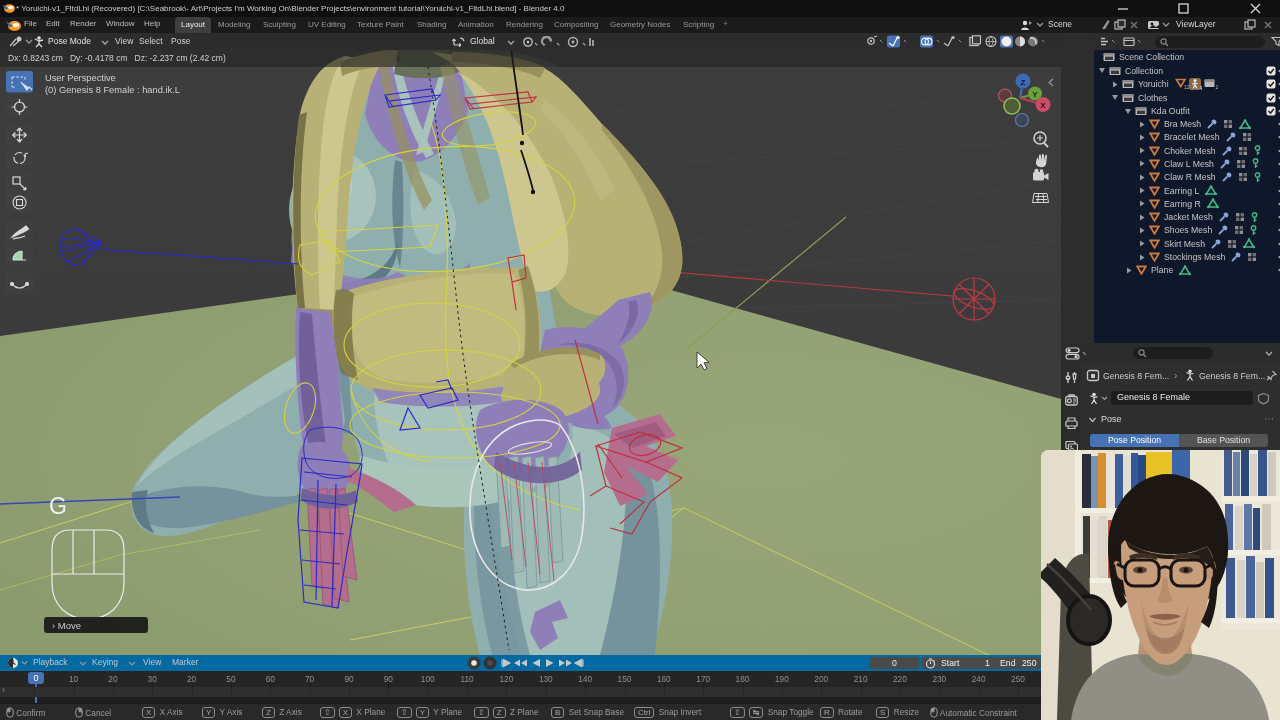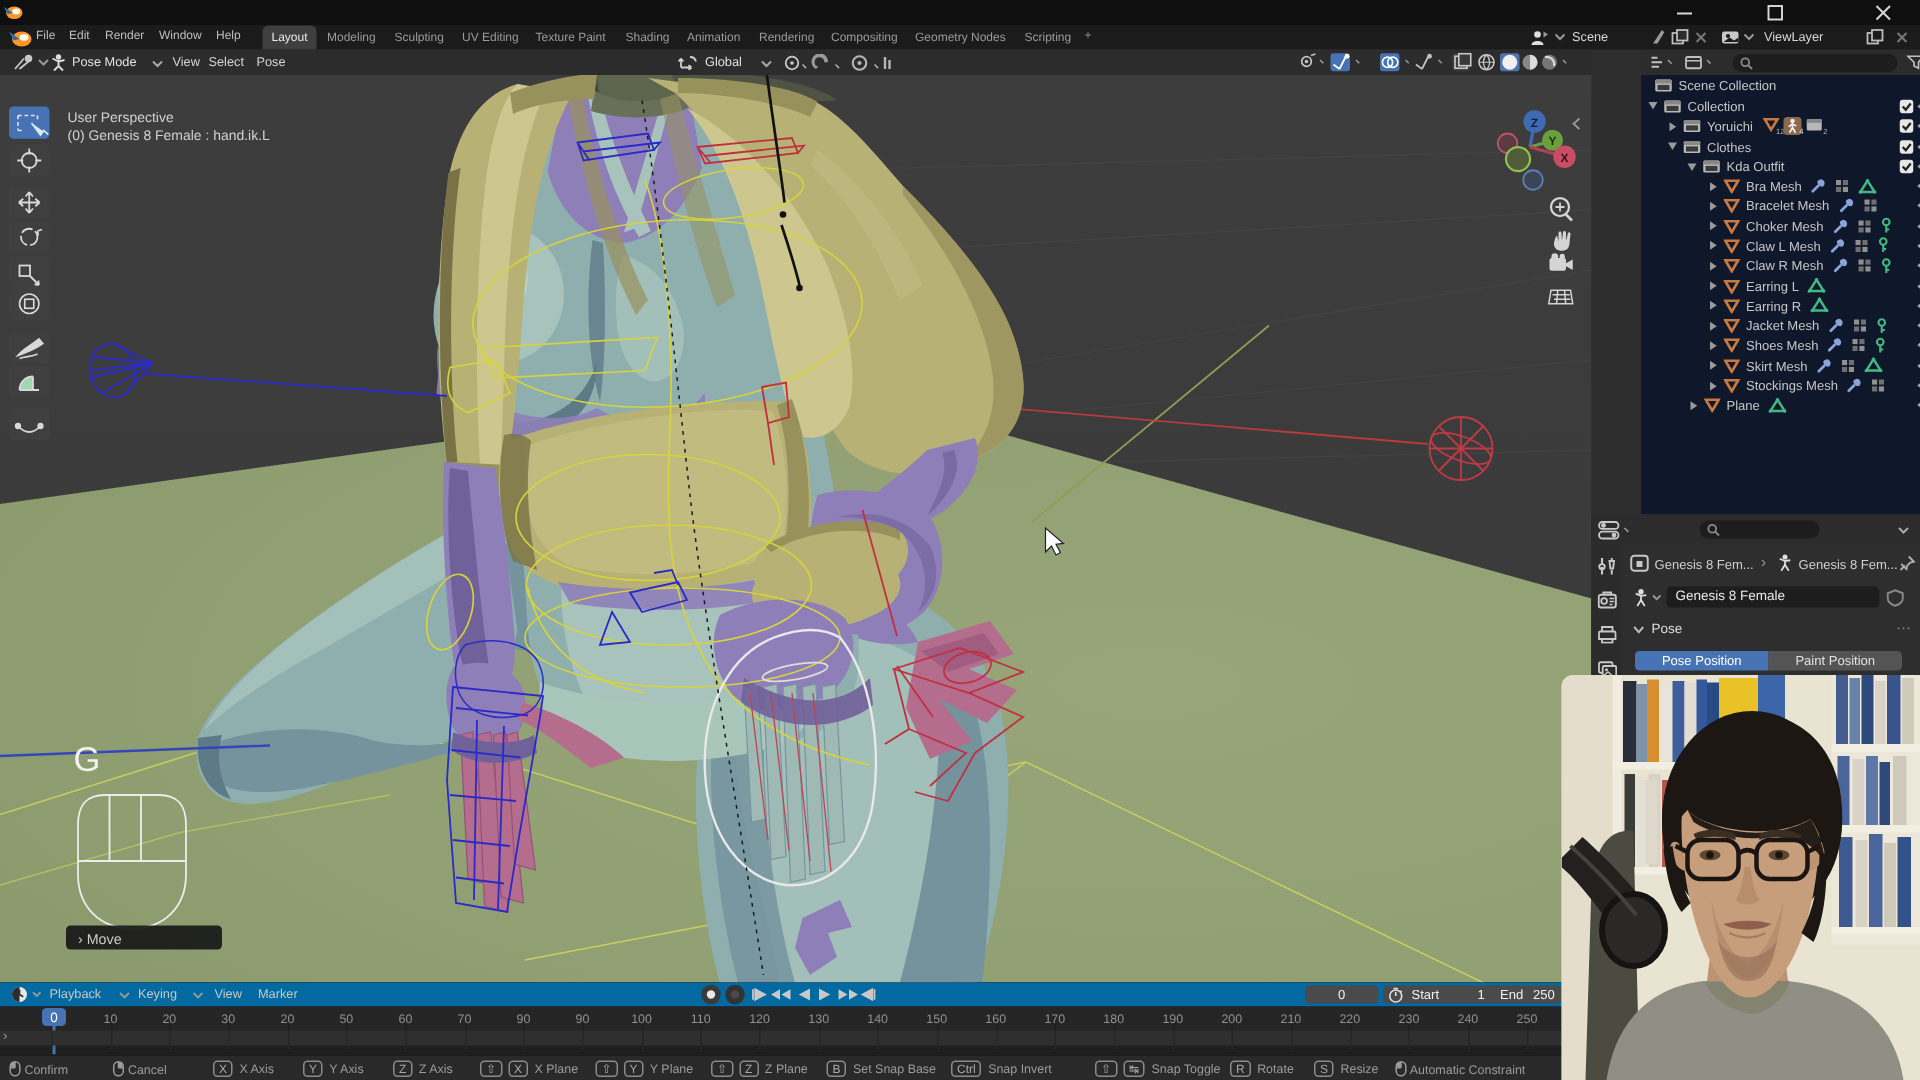--- a/index.html
+++ b/index.html
@@ -265,20 +265,21 @@
 <text x="49" y="514" font-size="23" fill="#f2f2f2" font-family="Liberation Sans">G</text>
 <g fill="none" stroke="#ececec" stroke-width="1.2">
 <path d="M52 583 L52 550 C52 536 58 530 70 530 L106 530 C118 530 124 536 124 550 L124 583 C124 605 109 619 88 619 C67 619 52 605 52 583 Z"></path>
 <path d="M52 574 h72 M73 530 v44 M94 530 v44"></path>
 </g>
 <rect x="44" y="617" width="104" height="16" rx="3" fill="#1a1a1aee"></rect>
 <text x="52" y="629" font-size="9.5" fill="#cccccc" font-family="Liberation Sans">› Move</text>
 </svg>
 
   <div class="abs" id="titlebar">
+    <span class="ttext">* Yoruichi-v1_FltdLhl (Recovered) [C:\Seabrook\- Art\Projects I'm Working On\Blender Projects\environment tutorial\Yoruichi-v1_FltdLhl.blend] - Blender 4.0</span>
     <svg class="abs" style="left:2px;top:2px" width="14" height="12" viewBox="0 0 14 12">
       <ellipse cx="7.5" cy="6.5" rx="5.5" ry="4.2" fill="#ff9722"></ellipse>
       <ellipse cx="8.8" cy="5.6" rx="2.6" ry="1.9" fill="#fff"></ellipse>
       <path d="M0.5 2.5 L6.5 6.5 L3 7.5 Z" fill="#2a6fa8"></path>
     </svg>
     <svg class="abs" style="left:1110px;top:3px" width="160" height="11" viewBox="0 0 160 11">
       <path d="M8 6 h10" stroke="#d8d8d8" stroke-width="1.3"></path>
       <rect x="69" y="1" width="9" height="9" fill="none" stroke="#d8d8d8" stroke-width="1.3"></rect>
       <path d="M141 1 l9 9 M150 1 l-9 9" stroke="#d8d8d8" stroke-width="1.3"></path>
     </svg>
@@ -398,20 +399,23 @@
         <path d="M122 6.5 h10 M127 1.5 a7 7 0 0 1 0 10 M127 1.5 a7 7 0 0 0 0 10" stroke="#c8c8c8" stroke-width="0.8" fill="none"></path>
       <rect x="136" y="0.5" width="13" height="12" rx="2" fill="#4f74b0"></rect>
       <circle cx="142.5" cy="6.5" r="5" fill="#f0f0f0"></circle>
       <circle cx="156" cy="6.5" r="5" fill="#888"></circle>
         <path d="M156 1.5 a5 5 0 0 1 0 10 z" fill="#ddd"></path>
       <circle cx="169" cy="6.5" r="5" fill="#777"></circle>
         <path d="M166 3 a5 5 0 0 1 6 6" stroke="#ddd" stroke-width="1.5" fill="none"></path>
       <path d="M178 5 l2.2 2.2" stroke="#999" stroke-width="1"></path>
     </svg>
   </div>
+  <div class="abs" id="vheader">
+      <span>Dx: 0.8243 cm&nbsp;&nbsp; Dy: -0.4178 cm&nbsp;&nbsp; Dz: -2.237 cm (2.42 cm)</span>
+    </div>
 
   <div class="abs" id="outliner">
     <div id="outlhead">
       <svg class="abs" style="left:5px;top:3px" width="50" height="11" viewBox="0 0 50 11">
         <path d="M2 2.5 h4 M2 5.5 h7 M2 8.5 h5" stroke="#c0c0c0" stroke-width="1.3"></path>
         <path d="M13 4 l2.4 2.4" stroke="#999" stroke-width="1"></path>
         <rect x="25" y="2" width="10" height="7.5" rx="1" fill="none" stroke="#c0c0c0" stroke-width="1.2"></rect>
           <path d="M25 4.5 h10" stroke="#c0c0c0" stroke-width="1"></path>
         <path d="M39 4 l2.4 2.4" stroke="#999" stroke-width="1"></path>
       </svg>
@@ -1018,21 +1022,21 @@
     <svg class="abs" style="left:196px;top:49px" width="13" height="13" viewBox="0 0 13 13">
         <path d="M6.5 1.5 L11.5 3.5 V7 c0 2.5 -2.5 4 -5 4.8 C4 11 1.5 9.5 1.5 7 V3.5 Z" fill="none" stroke="#888" stroke-width="1.3"></path>
       </svg>
 
     <svg class="abs" style="left:27px;top:73px" width="9" height="8" viewBox="0 0 9 8">
         <path d="M1.5 2 l3 3.5 3 -3.5" stroke="#bbb" stroke-width="1.3" fill="none"></path>
       </svg>
     <span class="abs" style="left:40px;top:71px;color:#dedede;font-size:9px">Pose</span>
     <span class="abs" style="left:203px;top:70px;color:#888;font-size:10px">⋯</span>
     <div class="abs" style="left:29px;top:91px;width:89px;height:13px;background:#4772b3;border-radius:3px 0 0 3px;color:#fff;font-size:8.7px;text-align:center;line-height:13px">Pose Position</div>
-    <div class="abs" style="left:118px;top:91px;width:89px;height:13px;background:#545454;border-radius:0 3px 3px 0;color:#e0e0e0;font-size:8.7px;text-align:center;line-height:13px">Paint Position</div>
+    <div class="abs" style="left:118px;top:91px;width:89px;height:13px;background:#545454;border-radius:0 3px 3px 0;color:#e0e0e0;font-size:8.7px;text-align:center;line-height:13px">Base Position</div>
   </div>
 
   <div class="abs" id="timeline">
     <div id="tlhead">
       <svg class="abs" style="left:6px;top:2px" width="24" height="12" viewBox="0 0 24 12">
         <circle cx="7" cy="6" r="5" fill="#e8e8e8"></circle>
           <path d="M7 1 A5 5 0 0 0 7 11 Z" fill="#2c2c2c"></path>
           <path d="M7 6 L7 2.8 M7 6 L9.5 7.5" stroke="#2c2c2c" stroke-width="1.1"></path>
         <path d="M16 4.5 l2.5 2.5 2.5 -2.5" stroke="#999" stroke-width="1.2" fill="none"></path>
       </svg>

